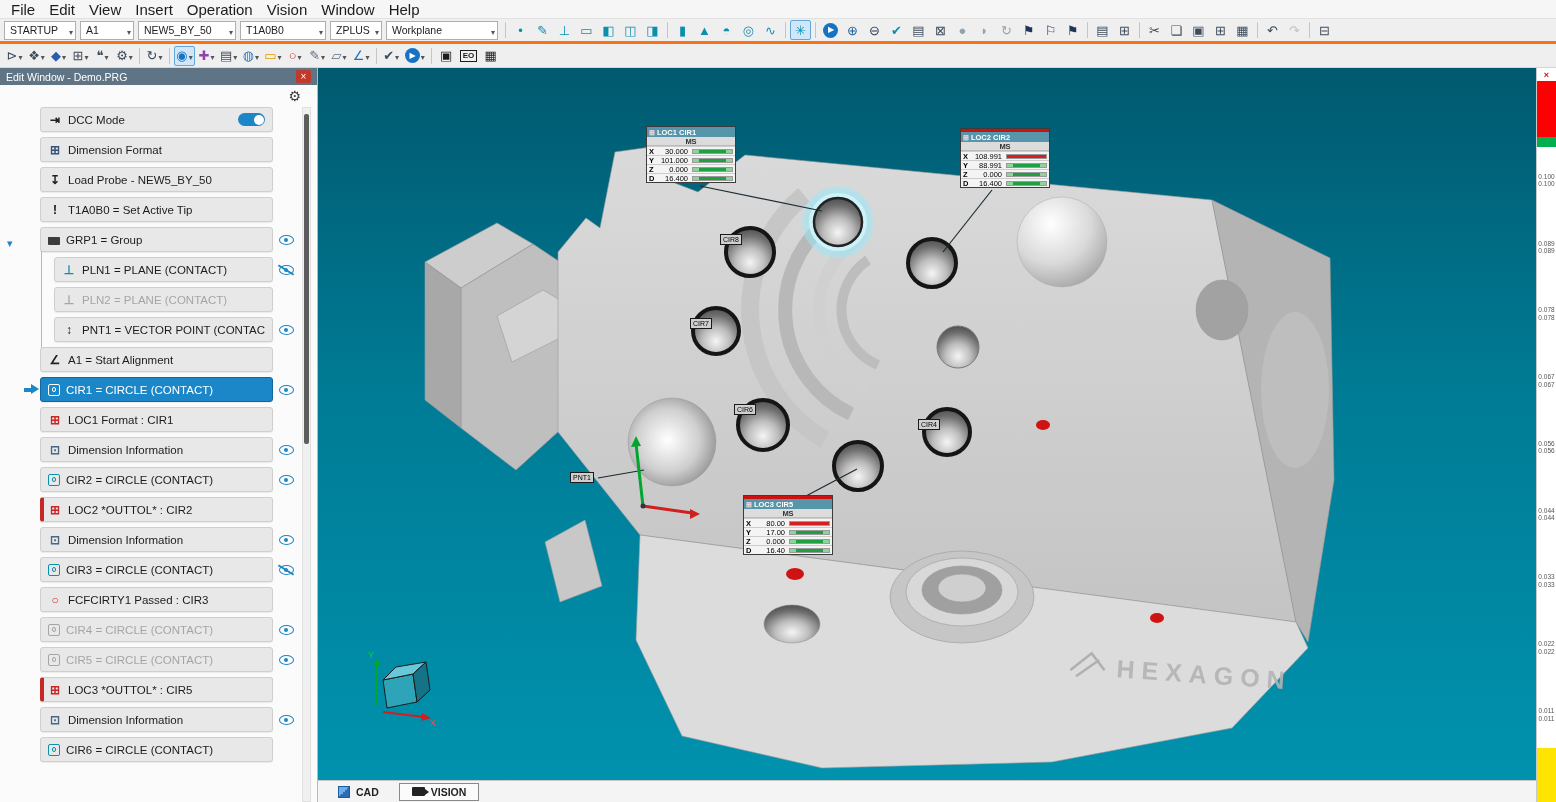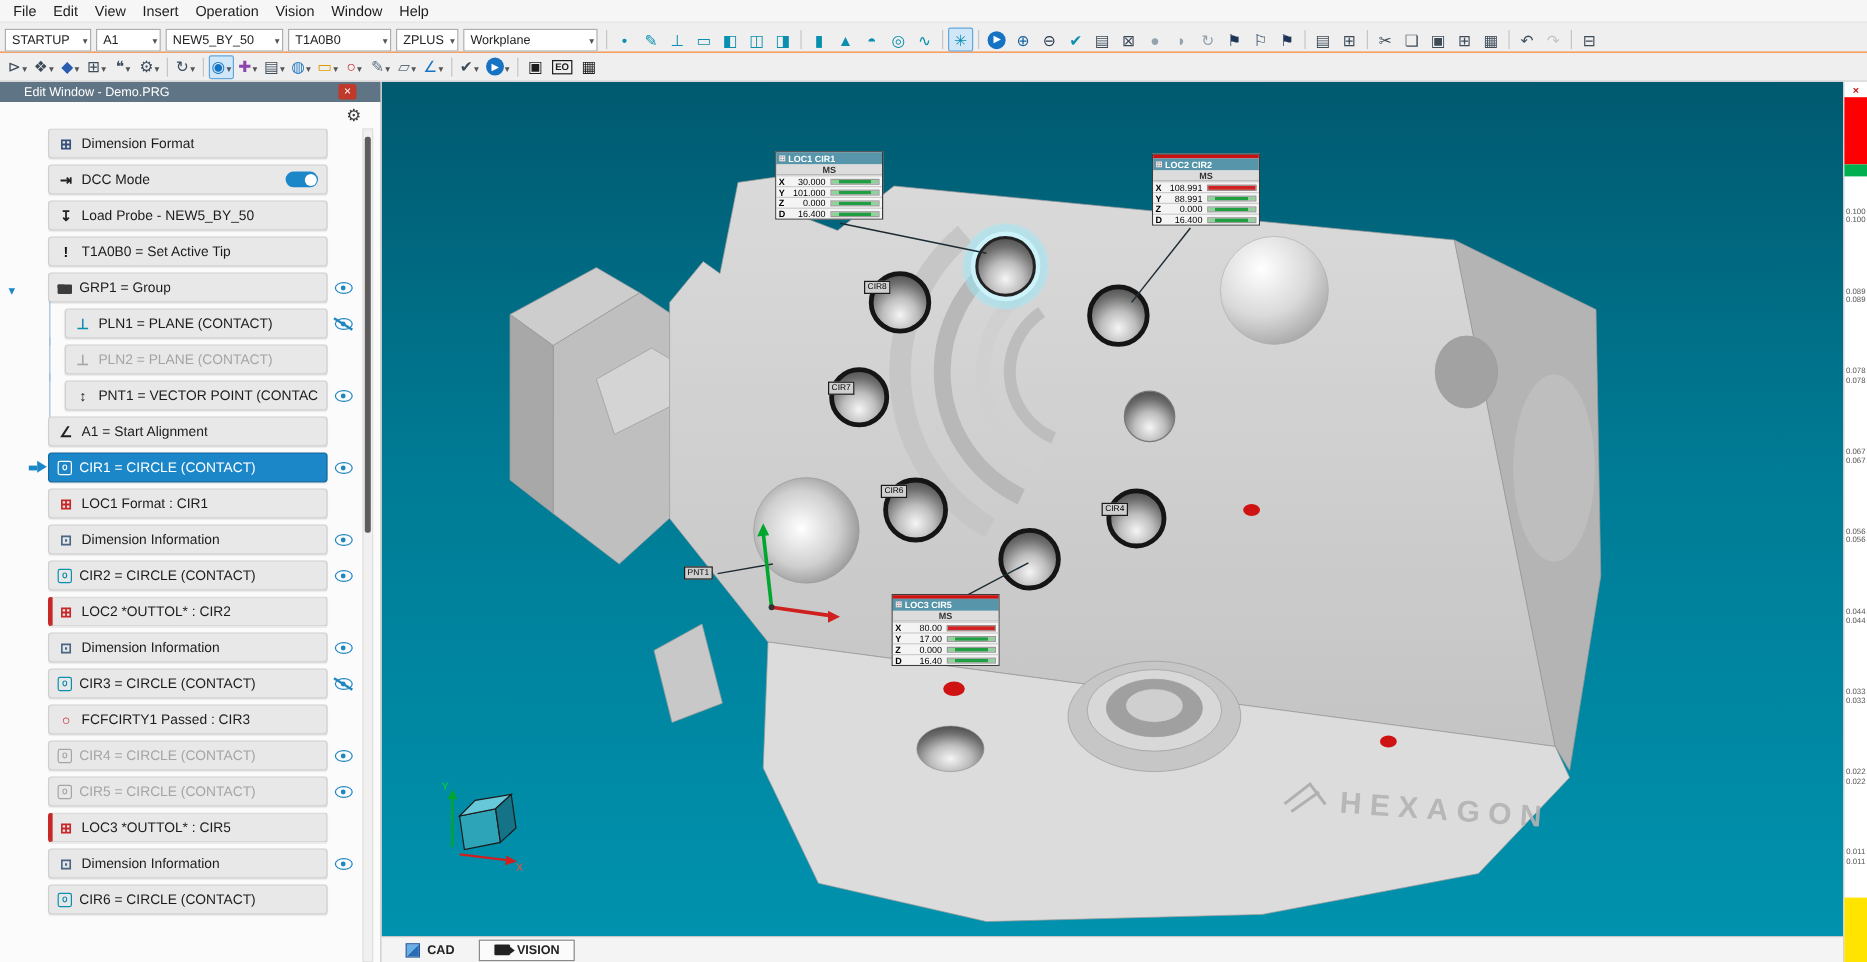--- a/index.html
+++ b/index.html
@@ -1,41 +1,41 @@
 <!DOCTYPE html>
 <html><head>
 <meta charset="utf-8">
 <style>
   * { box-sizing: border-box; margin: 0; padding: 0; }
   html,body { width:1556px; height:802px; overflow:hidden; font-family:"Liberation Sans",sans-serif; background:#f0eff0; position:relative; }
 
   
   .menubar { position:absolute; left:0; top:0; width:1556px; height:19px; background:#f7f6f7; border-bottom:1px solid #e3e2e3; display:flex; align-items:center; padding-left:4px; z-index:5; }
-  .menu-item { font-size:12px; color:#1c1c1c; padding:1px 7px; cursor:default; }
+  .menu-item { font-size:15px; color:#1c1c1c; padding:1px 7px; cursor:default; }
 
   
   .tb { position:absolute; left:0; width:1556px; background:#f0eff0; display:flex; align-items:center; gap:2px; padding:0 4px; z-index:5; }
-  .tb1 { top:19px; height:25px; border-bottom:1px solid #f97316;align-items:flex-end; }
+  .tb1 { top:19px; height:25px; border-bottom:3px solid #f97316; }
   .tb2 { top:44px; height:24px; border-bottom:1px solid #d6d5d6; }
   .dd { position:relative; height:19px; background:#fff; border:1px solid #aeaeae; font-size:10.5px; color:#222; display:flex; align-items:center; padding:0 16px 0 5px; margin-right:2px; white-space:nowrap; }
   .dd .caret { position:absolute; right:2px; top:3px; }
   .caret::after { content:"▾"; font-size:8px; color:#555; }
   .tb-icons { display:flex; align-items:center; gap:1px; }
   .tbtn { height:20px; min-width:21px; display:flex; align-items:center; justify-content:center; background:transparent; border:1px solid transparent; border-radius:2px; font-size:13px; padding:0 1px; }
   .tbtn .g { line-height:1; }
   .tbtn .caret { margin-left:1px; }
   .tbtn.selected { background:#cfe7f8; border-color:#63a7da; }
   .tbtn.disabled { opacity:.8; }
   .tbtn.sep { min-width:1px; width:1px; height:16px; background:#c6c5c6; border:none; padding:0; margin:0 3px; }
   .tbtn.round-blue .g { width:15px; height:15px; background:#1673c4; border-radius:50%; display:flex; align-items:center; justify-content:center; font-size:8px; padding-left:1px; }
   .tbtn.text-btn .g { font-size:8px; font-weight:bold; border:1px solid #1c1c1c; padding:1px 2px; }
 
   
   .left-panel { position:absolute; left:0; top:68px; width:318px; height:734px; background:#fbfbfb; border-right:1px solid #b9b9b9; z-index:4; }
-  .ew-title { height:17px; background:#5f7484; color:#fff; font-size:10.5px; display:flex; align-items:center; padding:0 20px; }
+  .ew-title { height:17px; background:#5f7484; color:#fff; font-size:10.5px; display:flex; align-items:center; padding:0 6px; }
   .ew-title .t { flex:1; }
   .ew-close { width:15px; height:13px; background:#c0392b; color:#fff; font-size:10px; display:flex; align-items:center; justify-content:center; border-radius:2px; }
   .ew-gearrow { height:22px; display:flex; justify-content:flex-end; align-items:center; padding-right:16px; }
   .ew-gear { font-size:14px; color:#3a3a3a; }
   .ew-list { position:absolute; left:0; top:39px; right:0; bottom:0; overflow:hidden; }
   .ew-row { display:flex; align-items:center; height:25px; margin-bottom:5px; position:relative; padding-right:18px; }
   .ew-row.child::before { content:''; position:absolute; left:41px; top:-6px; bottom:-6px; width:1px; background:#9dbdd9; }
   .gutter { width:40px; flex:none; position:relative; height:25px; }
   .caretc { position:absolute; left:7px; top:6px; }
   .caretc::before { content:"▾"; color:#1b87c9; font-size:11px; }
@@ -512,38 +512,38 @@
     <span class="ew-gear">⚙</span>
   </div>
   <div class="ew-list">
 
       <div class="ew-row">
         <div class="gutter">
           
           
         </div>
         <div class="ew-btn">
-          <span class="li-icon ic-dimformat"></span>
-          <span class="ew-label">Dimension Format</span>
-
-        </div>
-        <span class="eye-slot">
-          
-        </span>
-      </div>
-
-      <div class="ew-row">
-        <div class="gutter">
-          
-          
-        </div>
-        <div class="ew-btn">
           <span class="li-icon ic-dcc"></span>
           <span class="ew-label">DCC Mode</span>
           <span class="toggle"></span>
+        </div>
+        <span class="eye-slot">
+          
+        </span>
+      </div>
+
+      <div class="ew-row">
+        <div class="gutter">
+          
+          
+        </div>
+        <div class="ew-btn">
+          <span class="li-icon ic-dimformat"></span>
+          <span class="ew-label">Dimension Format</span>
+
         </div>
         <span class="eye-slot">
           
         </span>
       </div>
 
       <div class="ew-row">
         <div class="gutter">
           
           

